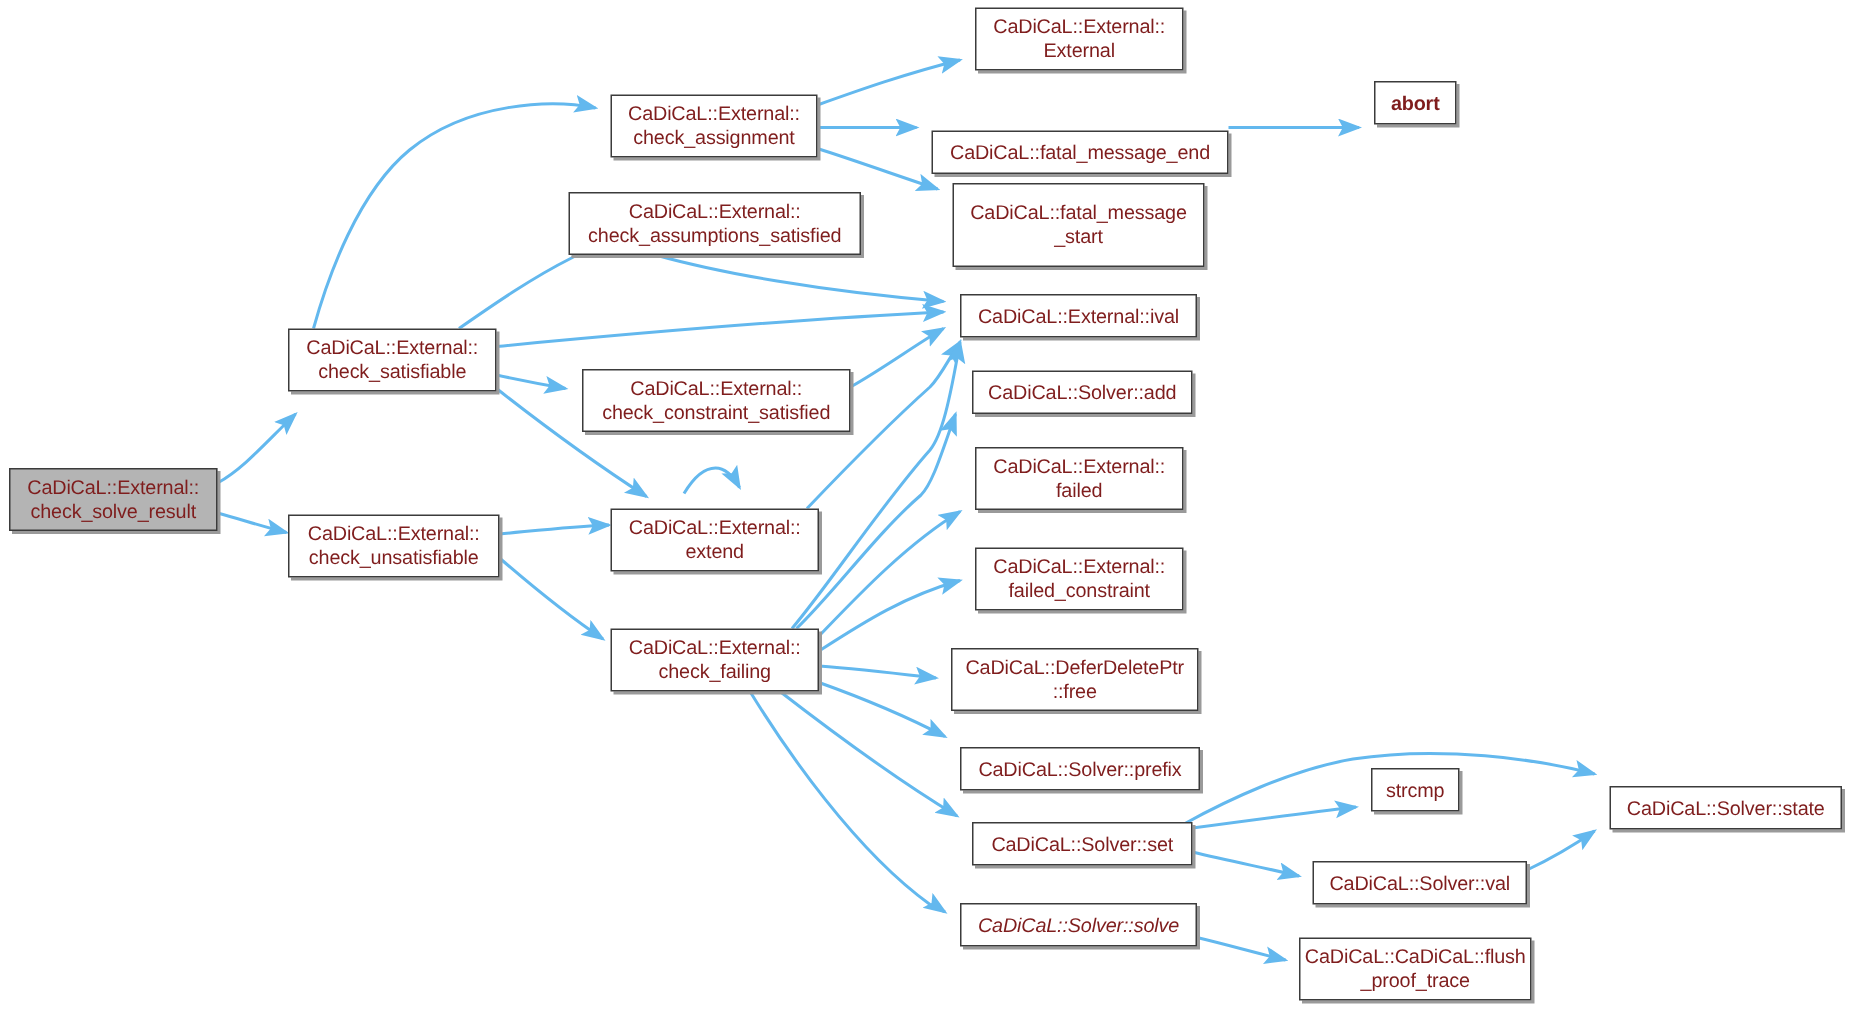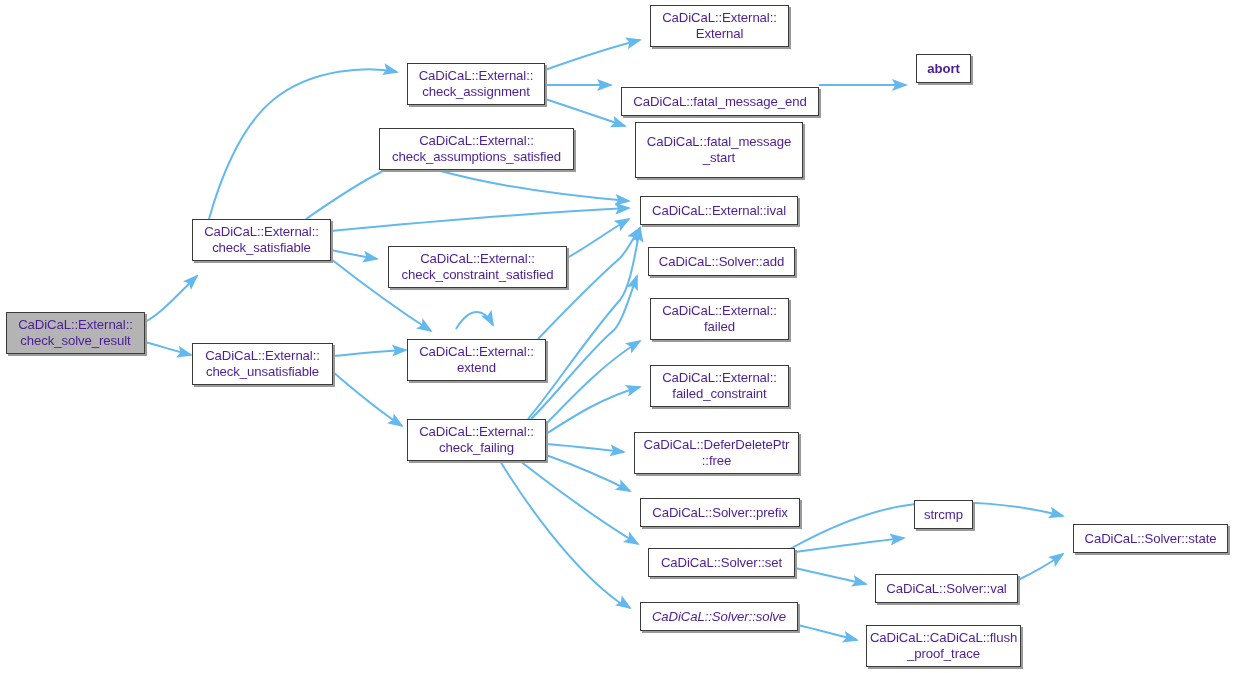--- a/index.html
+++ b/index.html
@@ -26,21 +26,21 @@
   .node {
     position: absolute;
     box-sizing: border-box;
     border: 1px solid #3b3b3b;
     background: #ffffff;
     box-shadow: 2px 2px 0 0 #9a9a9a;
     display: flex;
     align-items: center;
     justify-content: center;
     text-align: center;
-    color: #4c1d95;
+    color: #7f1d1d;
     font-size: 13.2px;
     line-height: 16px;
     white-space: pre-line;
     letter-spacing: -0.1px;
     z-index: 2;
   }
   .node.current {
     background: #b4b4b4;
   }
   .node-label {
@@ -117,19 +117,19 @@
       <div class="node" style="left: 648px; top: 247px; width: 147px; height: 29px;"><span class="node-label">CaDiCaL::Solver::add</span></div>
       <div class="node" style="left: 650px; top: 298px; width: 139px; height: 42px;"><span class="node-label">CaDiCaL::External::
 failed</span></div>
       <div class="node" style="left: 650px; top: 365px; width: 139px; height: 42px;"><span class="node-label">CaDiCaL::External::
 failed_constraint</span></div>
       <div class="node" style="left: 634px; top: 432px; width: 165px; height: 42px; justify-content: center;"><span class="node-label">CaDiCaL::DeferDeletePtr
 ::free</span></div>
       <div class="node" style="left: 640px; top: 498px; width: 160px; height: 29px;"><span class="node-label">CaDiCaL::Solver::prefix</span></div>
       <div class="node" style="left: 648px; top: 548px; width: 147px; height: 29px;"><span class="node-label">CaDiCaL::Solver::set</span></div>
       <div class="node" style="left: 640px; top: 602px; width: 158px; height: 29px; font-style: italic;"><span class="node-label">CaDiCaL::Solver::solve</span></div>
-      <div class="node" style="left: 914px; top: 500px; width: 59px; height: 29px; align-items: center;"><span class="node-label">strcmp</span></div>
+      <div class="node" style="left: 914px; top: 512px; width: 59px; height: 29px; align-items: center;"><span class="node-label">strcmp</span></div>
       <div class="node" style="left: 1073px; top: 524px; width: 155px; height: 29px;"><span class="node-label">CaDiCaL::Solver::state</span></div>
       <div class="node" style="left: 875px; top: 574px; width: 143px; height: 29px;"><span class="node-label">CaDiCaL::Solver::val</span></div>
       <div class="node" style="left: 866px; top: 625px; width: 155px; height: 42px;"><span class="node-label">CaDiCaL::CaDiCaL::flush
 _proof_trace</span></div>
     </div>
 </div>
 
 </body></html>

